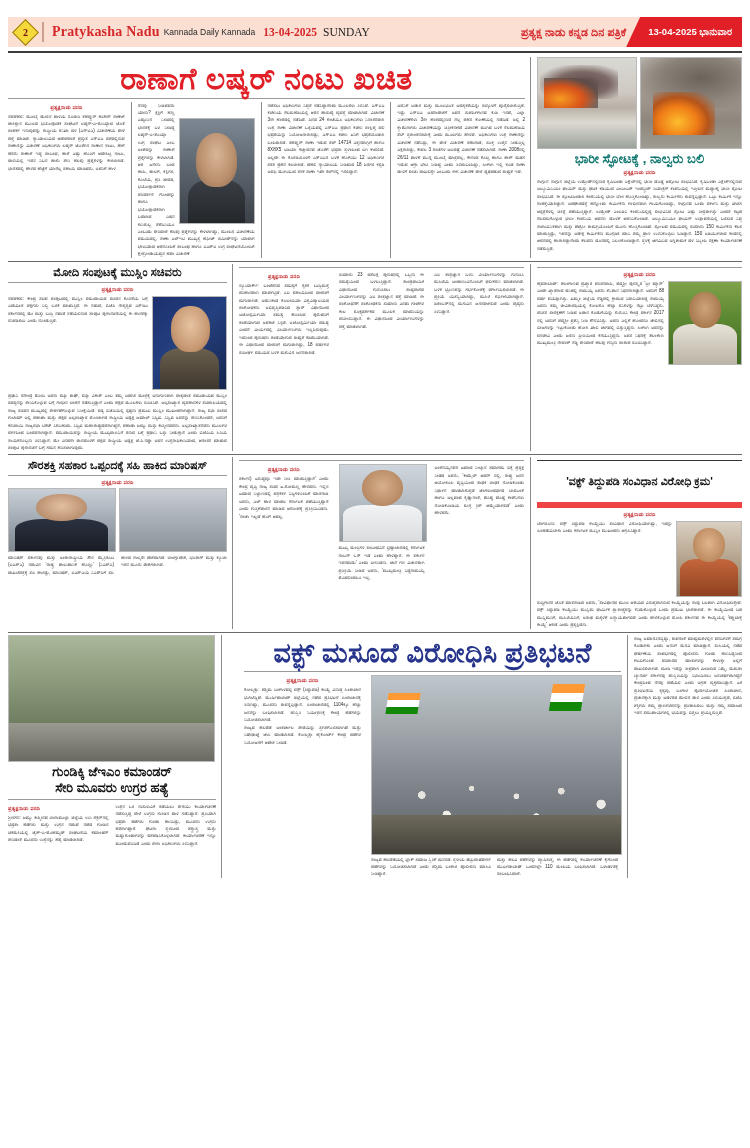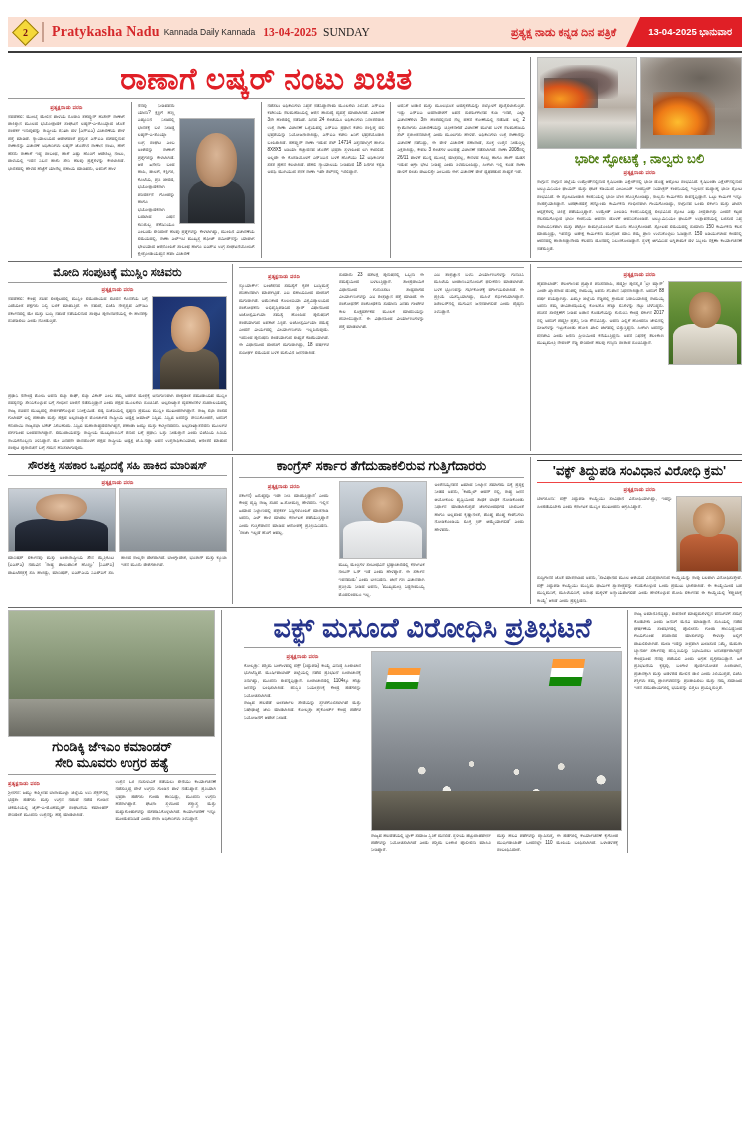--- a/index.html
+++ b/index.html
@@ -20,21 +20,21 @@
     width:17px;height:17px;background:#f5d83a;border:1px solid #9a7b10;
     transform:rotate(45deg);display:flex;align-items:center;justify-content:center;
   }
   .diamond span{transform:rotate(-45deg);font-size:10px;font-weight:bold;color:#7a1414;font-family:"Liberation Serif",serif;}
   .mast-div{width:2px;height:20px;background:#c9a08f;margin-right:8px;flex:none;}
   .mast-title{font-size:14px;font-weight:bold;color:#d5282b;font-family:"Liberation Serif",serif;letter-spacing:.2px;}
   .mast-sub{font-size:8.5px;color:#2b2b2b;margin-left:4px;}
   .mast-date{font-size:11.5px;font-weight:bold;color:#d5282b;font-family:"Liberation Serif",serif;margin-left:8px;}
   .mast-day{font-size:11.5px;color:#222;font-family:"Liberation Serif",serif;margin-left:6px;}
   .mast-spacer{flex:1;}
-  .mast-kn{font-size:11px;font-weight:bold;color:#d5282b;margin-right:10px;white-space:nowrap;}
+  .mast-kn{font-size:11px;font-weight:bold;color:#d5282b;white-space:nowrap;}
   .mast-redbar{
     background:#e01f26;color:#fff;font-size:9.5px;font-weight:bold;
     height:30px;display:flex;align-items:center;padding:0 10px 0 22px;
     clip-path:polygon(14px 0,100% 0,100% 100%,0 100%);
     white-space:nowrap;
     text-align:right;
   }
 
   
   .byline{font-size:5.2px;font-weight:bold;color:#c0282b;text-align:center;margin:2px 0 2px;letter-spacing:.2px;}
@@ -54,29 +54,29 @@
   }
   .hl-sec{
     font-size:11.5px;font-weight:bold;color:#111;text-align:center;line-height:1.15;
     margin:2px 0 1px;
   }
   .hl-sec-lg{
     font-size:15px;font-weight:bold;color:#111;text-align:center;line-height:1.12;
     margin:2px 0 1px;
   }
   .hl-red-sm{
-    font-size:10px;font-weight:bold;color:#4d7c0f;text-align:center;line-height:1.15;margin:3px 0 2px;
+    font-size:10px;font-weight:bold;color:#0f766e;text-align:center;line-height:1.15;margin:3px 0 2px;
   }
   .hl-blue{
     font-size:27px;font-weight:bold;color:#26348b;text-align:center;line-height:1.1;
     margin:4px 0 2px;letter-spacing:.3px;
   }
   .hl-boxed{
-    font-size:13px;font-weight:bold;color:#111;text-align:center;line-height:1.15;
-    border-top:1px solid #333;border-bottom:1px solid #ef4444;padding:3px 0;margin:3px 0;
+    font-size:11px;font-weight:bold;color:#111;text-align:center;line-height:1.15;
+    border-top:1px solid #333;border-bottom:6px solid #ef4444;padding:14px 0;margin:3px 0;
   }
   .cap{font-size:4.6px;line-height:1.5;text-align:justify;color:#2a2a2a;}
 
   
   .rule{border-top:1px solid #6a6a6a;margin:4px 0;}
   .rule-thin{border-top:1px solid #9a9a9a;margin:3px 0;}
   .rule-thick{border-top:2px solid #3b3b3b;margin:4px 0;}
   .vrule{border-left:1px solid #8a8a8a;}
 
   
@@ -265,21 +265,20 @@
       <div class="row" style="gap:3px;margin-bottom:2px;">
         <div class="photo ph-suit" style="width:107px;height:62px;"></div>
         <div class="photo ph-banner" style="width:108px;height:62px;"></div>
       </div>
       <div class="cols2">
         <div class="body-txt">ಮಾರಿಷಸ್ ಸರ್ಕಾರವು ಮತ್ತು ಅಂತಾರಾಷ್ಟ್ರೀಯ ಸೌರ ಮೈತ್ರಿಕೂಟ (ಐಎಸ್‌ಎ) ನಡುವಿನ 'ರಾಷ್ಟ್ರ ಪಾಲುದಾರಿಕೆ ಹೊಣ್ಣು' (ಸಿಎಸ್‌ಪಿ) ದಾಖಲೆಪತ್ರಕ್ಕೆ ಸಹಿ ಹಾಕಿದ್ದು, ಮಾರಿಷಸ್, ಐಎಸ್‌ಎಯ ಸಿಎಸ್‌ಪಿಗೆ ಸಹಿ ಹಾಕಿದ ನಾಲ್ಕನೇ ದೇಶವಾಗಿದೆ. ಬಾಂಗ್ಲಾದೇಶ, ಭೂತಾನ್ ಮತ್ತು ಕ್ಯೂಬಾ ಇತರ ಮೂರು ದೇಶಗಳಾಗಿವೆ.</div>
       </div>
     </div>
 
     <div class="col vrule" style="width:298px;padding:0 6px;">
-      <div class="hl-sec-lg" style="font-size:13px;">ಕಾಂಗ್ರೆಸ್ ಸರ್ಕಾರ ತೆಗೆದುಹಾಕಲಿರುವ ಗುತ್ತಿಗೆದಾರರು</div>
       <div class="rule-thin"></div>
       <div class="row">
         <div class="col" style="width:96px;padding-right:5px;">
           <div class="byline">ಪ್ರತ್ಯಕ್ಷನಾಡು ವರದಿ</div>
           <div class="body-txt">ಸರ್ಕಾರ) ಏರುದ್ದವೂ ಇದೇ ರೀತಿ ಮಾಡುತ್ತಿದ್ದಾರೆ' ಎಂದು ಕೇಂದ್ರ ದೃಷ್ಟಿ ರಾಜ್ಯ ಸಚಿವ ಏ.ಸೋಮಣ್ಣ ಹೇಳಿದರು. ಇಲ್ಲಿನ ಏಮಾದ ನಿಲ್ದಾಣದಲ್ಲಿ ಪತ್ರಕರ್ತ ಸಿದ್ದಿಗಳೊಂದಿಗೆ ಮಾತನಾಡಿ ಅವರು, ಎಲ್ ಹಾಳ ಮಾಡಲ ಕರ್ನಾಟಕ ಪಡೆಯುತ್ತಿದ್ದಾರೆ ಎಂದು ಗುತ್ತಿಗೆದಾರರ ಮಾಡಿದ ಆರೋಪಕ್ಕೆ ಪ್ರತಿಕ್ರಿಯಿಸಿದರು. 'ರಂಜಾ ಇಲ್ಲದೆ ಹೊಗೆ ಆದಲ್ಲ.</div>
         </div>
         <div class="col" style="width:96px;padding:0 5px;">
           <div class="photo ph-white-shirt" style="width:86px;height:76px;margin:0 auto 2px;"></div>
           <div class="body-txt">ಮುಖ್ಯ ಮಂತ್ರಿಗಳ ಸಂಬಂಧವಿರೆ ಭ್ರಷ್ಟಾಚಾರದಲ್ಲಿ ಕರ್ನಾಟಕ ನಂಬರ್ ಒನ್ ಇದೆ ಎಂದು ಹೇಳಿದ್ದಾರೆ. ಈ ಸರ್ಕಾರ ಇವರದುದು' ಎಂದು ಟೀಕಿಸಿದರು. ಜಾನೆ ಗಣ ವಿಚಾರವಾಗಿ ಪ್ರತಿಕ್ರಿಯೆ ನೀಡಿದ ಅವರು, 'ಮುಖ್ಯಮಂತ್ರಿ ಸಿದ್ದರಾಮಯ್ಯ ಮೊದಲಿಂದಲೂ ಇಲ್ಲ.</div>
         </div>

